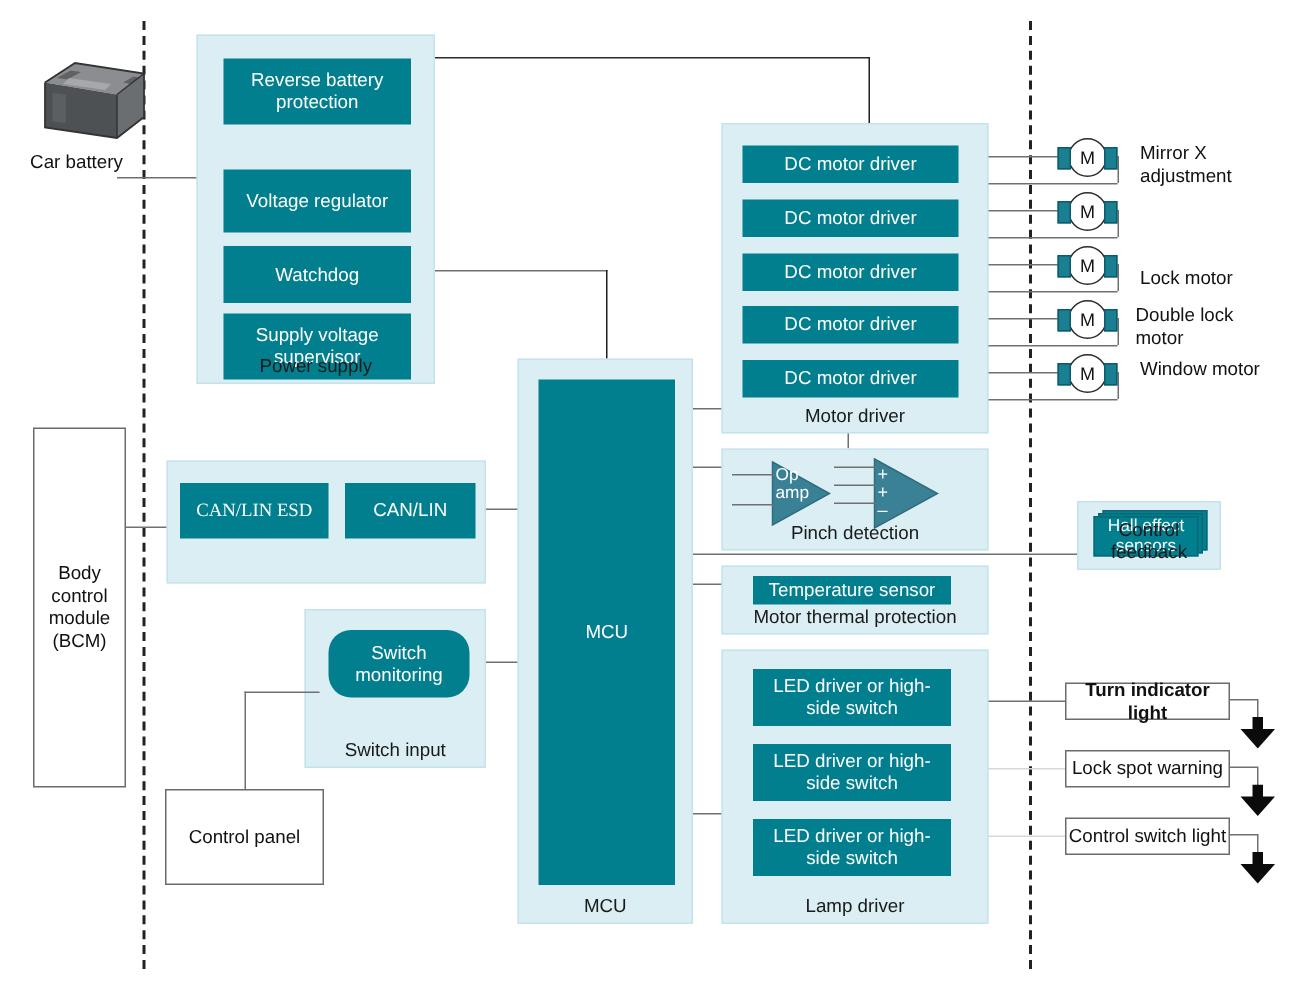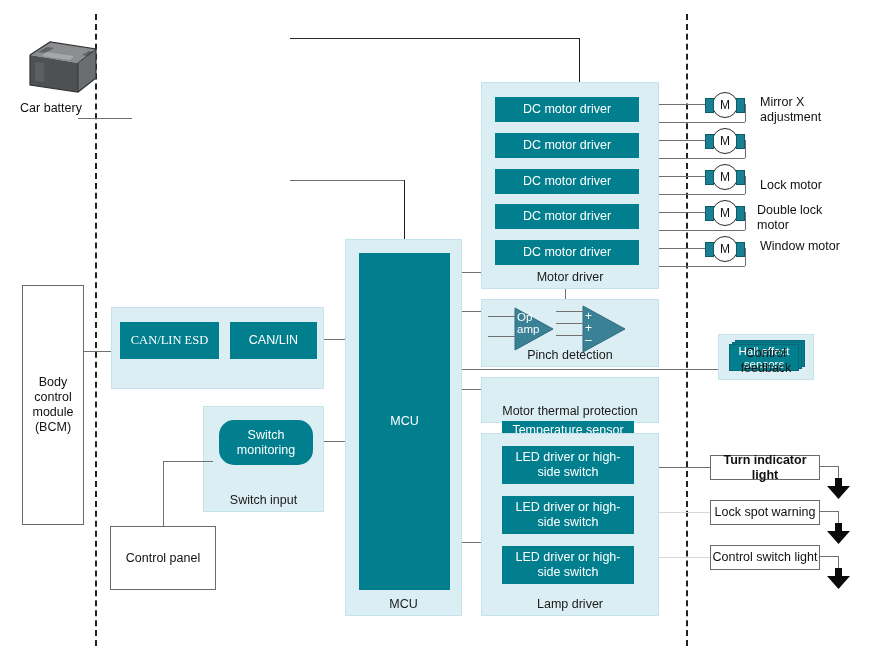--- a/index.html
+++ b/index.html
@@ -95,20 +95,35 @@
 
       <polyline points="14,19 34,6 80,13 80,42 62,56 14,49 14,19" fill="none" stroke="#333" stroke-width="1.2"></polyline>
       <line x1="62" y1="27" x2="80" y2="13" stroke="#333" stroke-width="1"></line>
       <line x1="62" y1="27" x2="62" y2="56" stroke="#333" stroke-width="1"></line>
     </svg>
   </div>
   <div class="plainlabel abs" style="left:8px;top:101px;width:86px;">Car battery</div>
 
   <div class="wh mid" style="left:78px;top:118px;width:54px;"></div>
 
+  <div class="group abs" style="left:131px;top:23px;width:159px;height:233px;">
+    <div class="tealbox abs" style="left:17px;top:15px;width:125px;height:44px;">
+      <span>Reverse battery protection</span>
+    </div>
+    <div class="tealbox abs" style="left:17px;top:89px;width:125px;height:42px;">
+      <span>Voltage regulator</span>
+    </div>
+    <div class="tealbox abs" style="left:17px;top:140px;width:125px;height:38px;">
+      <span>Watchdog</span>
+    </div>
+    <div class="tealbox abs" style="left:17px;top:185px;width:125px;height:44px;">
+      <span>Supply voltage supervisor</span>
+    </div>
+    <div class="glabel">Power supply</div>
+  </div>
 
   <div class="wh dark" style="left:290px;top:38px;width:290px;"></div>
   <div class="wv dark" style="left:579px;top:38px;height:45px;"></div>
 
   <div class="wh mid" style="left:290px;top:180px;width:115px;"></div>
   <div class="wv dark" style="left:404px;top:180px;height:60px;"></div>
 
   <div class="whitebox abs" style="left:22px;top:285px;width:62px;height:240px;">
     <span style="padding:0 3px;">Body control module (BCM)</span>
   </div>
@@ -257,21 +272,21 @@
       </div>
     </div>
     <div class="wh mid" style="left:74px;top:11px;width:28px;"></div>
     <div class="wh mid" style="left:74px;top:23px;width:28px;"></div>
     <div class="wh mid" style="left:74px;top:35px;width:28px;"></div>
 
     <div class="glabel">Pinch detection</div>
   </div>
 
   <div class="group abs" style="left:481px;top:377px;width:178px;height:46px;">
-    <div class="tealbox abs" style="left:20px;top:6px;width:132px;height:19px;margin-top:37px;">
+    <div class="tealbox abs" style="left:20px;top:6px;width:132px;height:19px;">
       <span>Temperature sensor</span>
     </div>
     <div class="glabel">Motor thermal protection</div>
   </div>
 
   <div class="group abs" style="left:718px;top:334px;width:96px;height:46px;">
     <div class="stack" style="left:10px;top:5px;width:76px;height:27px;">
       <div class="sh" style="left:6px;top:0px;width:68px;height:25px;"></div>
       <div class="sh" style="left:3px;top:2px;width:68px;height:25px;"></div>
       <div class="sh" style="left:0px;top:4px;width:68px;height:25px;color:#fff;display:flex;align-items:center;justify-content:center;text-align:center;font-size:11.5px;line-height:1.1;">

